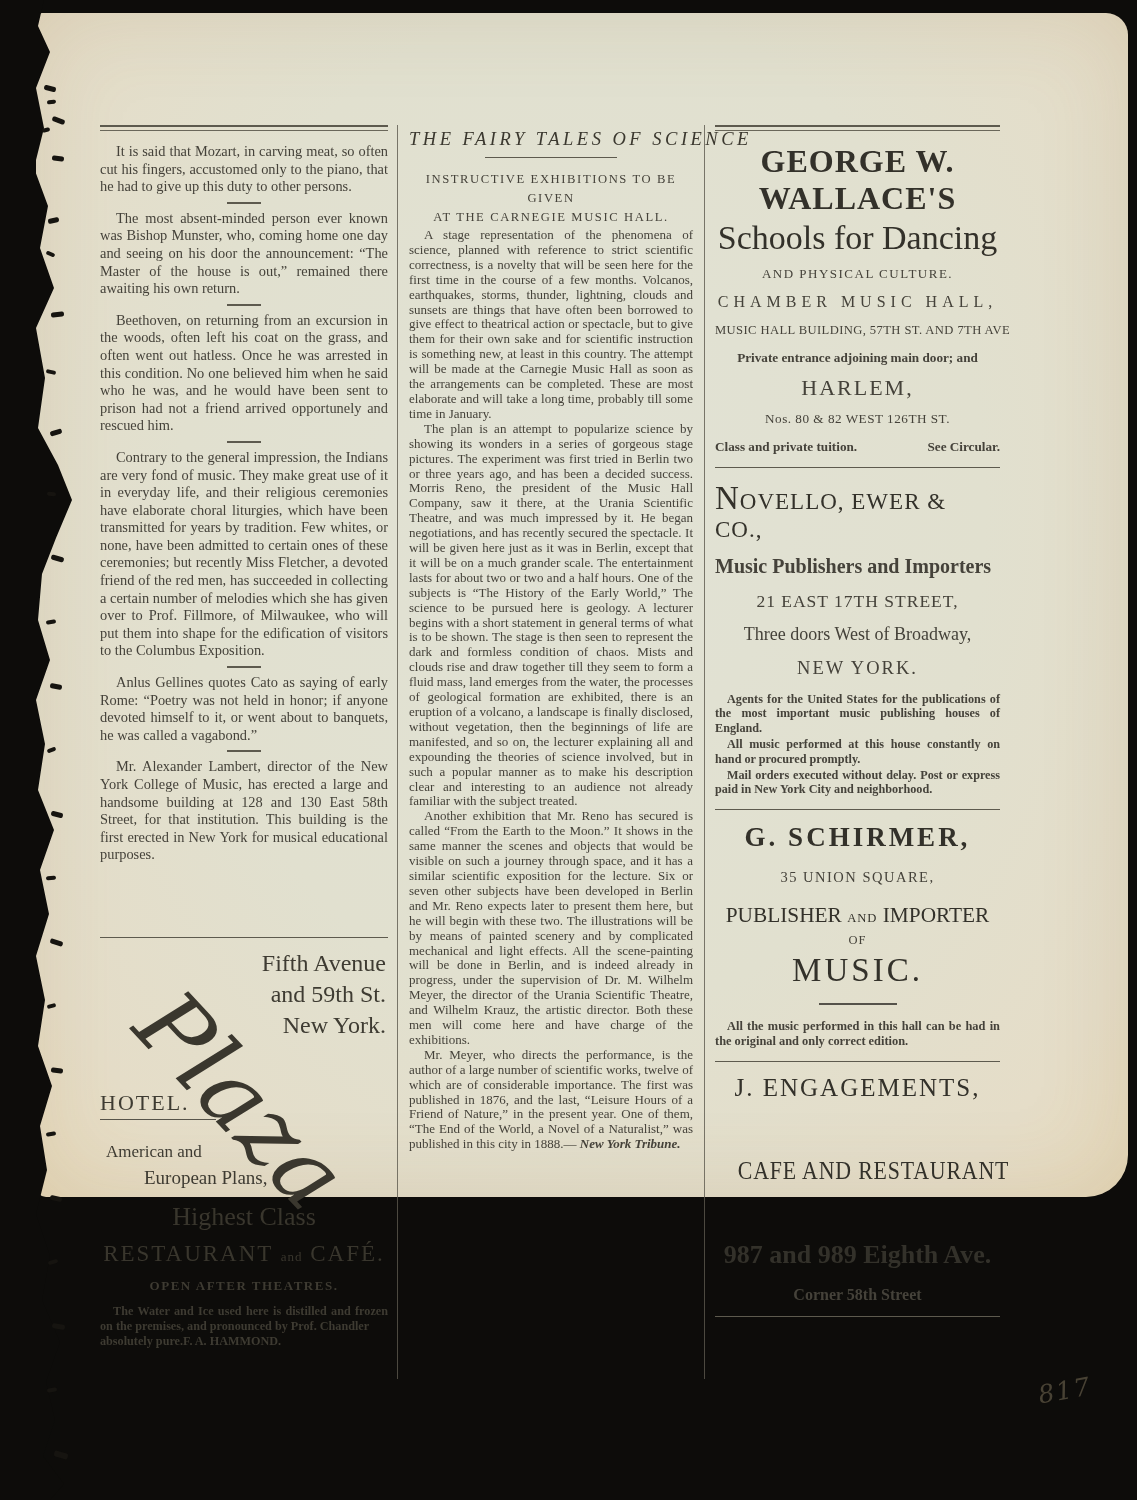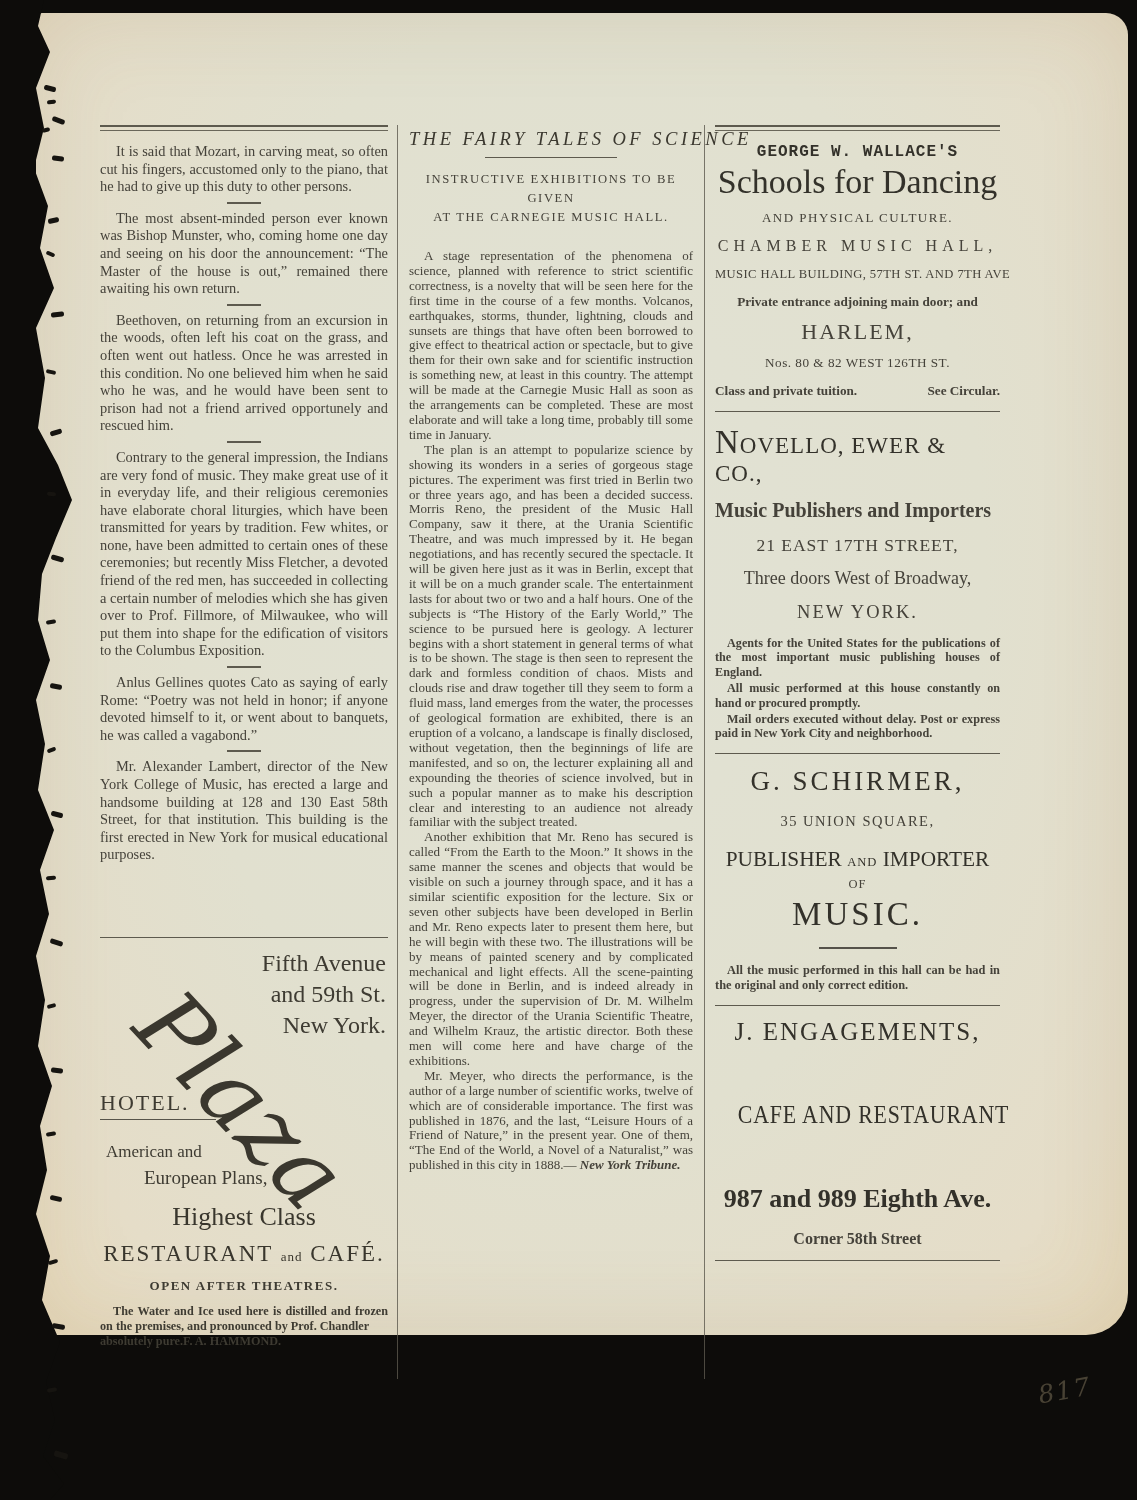--- a/index.html
+++ b/index.html
@@ -5,21 +5,21 @@
   html,body { margin:0; padding:0; }
   body {
     width:1137px; height:1500px;
     background:#0d0c0a;
     position:relative;
     overflow:hidden;
     font-family:"Liberation Serif", serif;
   }
   .page {
     position:absolute; left:36px; top:13px;
-    width:1092px; height:1322px;
+    width:1092px; height:1184px;
     background:radial-gradient(ellipse at 50% 42%, #e1e2d5 0%, #e1e0cf 52%, #e5ddc8 84%, #e8dbbd 100%);
     border-radius:6px 22px 42px 10px;
     box-shadow: inset 0 0 90px rgba(140,110,60,.15);
   }
   .torn-strip {
     position:absolute; left:0; top:0; width:80px; height:1500px;
     background:#0d0c0a;
     clip-path:polygon(0 0,44px 0,38px 26px,50px 52px,36px 88px,44px 128px,34px 168px,48px 206px,40px 248px,54px 288px,36px 328px,45px 378px,38px 428px,58px 465px,72px 500px,56px 538px,42px 574px,38px 620px,50px 660px,36px 700px,45px 744px,38px 790px,54px 830px,40px 870px,49px 914px,36px 956px,45px 1000px,38px 1046px,52px 1086px,40px 1126px,47px 1170px,36px 1214px,50px 1256px,42px 1300px,60px 1342px,46px 1382px,55px 1420px,43px 1456px,64px 1484px,50px 1500px,0 1500px);
   }
   .stitch { position:absolute; background:#161410; border-radius:2px; }
@@ -60,47 +60,47 @@
   .plaza-restaurant { text-align:center; font-size:23px; letter-spacing:2px; margin-top:9px; white-space:nowrap; color:#39362d; }
   .small-and { font-size:13px; letter-spacing:1px; }
   .plaza-open { text-align:center; font-size:13px; font-weight:bold; letter-spacing:1.5px; margin-top:11px; }
   .plaza-fine { margin-top:10px; font-size:12.2px; font-weight:bold; line-height:15.2px; text-align:justify; text-indent:13px; }
   .plaza-fine-row { display:flex; font-size:12.2px; font-weight:bold; line-height:15.2px; }
 
   
   .center-title { font-style:italic; font-size:18.5px; letter-spacing:3.5px; text-align:center; white-space:nowrap; color:#3b382f; margin-top:4px; }
   .center-title-rule { width:132px; border-top:1px solid #5d5a4e; margin:7px auto 12px; }
   .center-sub { text-align:center; font-size:12.6px; letter-spacing:1.6px; line-height:19px; color:#45423a; }
-  .article { margin-top:22px; font-size:13px; line-height:14.9px; text-align:justify; }
+  .article { margin-top:1px; font-size:13px; line-height:14.9px; text-align:justify; }
   .article p { margin:0; text-indent:15px; }
   .attribution { font-style:italic; font-weight:bold; }
 
   
   .ad { text-align:center; }
-  .wallace-owner { font-family:Liberation Mono, monospace; font-weight:700; font-size:16px; letter-spacing:1px; color:#33312a; margin-top:2px; }
+  .wallace-owner { font-family:Liberation Serif, serif; font-weight:700; font-size:32px; letter-spacing:1px; color:#33312a; margin-top:2px; }
   .wallace-name { font-size:34px; margin-top:2px; color:#33312a; white-space:nowrap; }
   .wallace-tagline { font-size:13px; letter-spacing:1.5px; margin-top:9px; }
   .wallace-venue { font-size:16px; letter-spacing:5px; margin-top:11px; white-space:nowrap; }
   .wallace-building { font-size:12.6px; letter-spacing:.4px; margin-top:12px; white-space:nowrap; }
   .wallace-entrance { font-size:13.2px; font-weight:bold; margin-top:12px; }
   .wallace-harlem { font-size:22px; letter-spacing:2px; margin-top:9px; }
   .wallace-harlem-addr { font-size:13.2px; letter-spacing:.5px; margin-top:10px; }
   .wallace-tuition-row { display:flex; justify-content:space-between; font-size:13.2px; font-weight:bold; margin-top:12px; text-align:left; }
 
   .novello { text-align:left; }
   .novello-name { font-size:23px; letter-spacing:1px; color:#33312a; }
   .novello-initial { font-size:33px; }
   .novello-line1 { font-weight:bold; font-size:20px; margin-top:12px; white-space:nowrap; }
   .novello-line2 { text-align:center; font-size:17.5px; letter-spacing:1px; margin-top:13px; }
   .novello-line3 { text-align:center; font-size:18px; margin-top:12px; }
   .novello-line4 { text-align:center; font-size:18.5px; letter-spacing:2px; margin-top:13px; }
   .novello-notes { margin-top:13px; font-size:12.2px; font-weight:bold; line-height:14.4px; text-align:justify; }
   .novello-notes p { margin:0 0 2px; text-indent:12px; }
 
-  .schirmer-name { font-size:27px; letter-spacing:3px; margin-top:8px; color:#33312a; }
+  .schirmer-name { font-size:27px; letter-spacing:3px; margin-top:8px; color:#33312a;font-weight:bold; }
   .schirmer-addr { font-size:14.5px; letter-spacing:1.5px; margin-top:16px; }
   .schirmer-pub { font-size:22px; margin-top:16px; white-space:nowrap; transform:scaleX(.97); color:#33312a; }
   .schirmer-of { font-size:12.5px; letter-spacing:1px; margin-top:5px; }
   .schirmer-music { font-size:33px; letter-spacing:3px; margin-top:4px; color:#33312a; }
   .schirmer-div { width:78px; border-top:2px solid #55524a; margin:14px auto; }
   .schirmer-note { font-size:12.4px; font-weight:bold; line-height:15px; text-align:justify; text-indent:12px; }
 
   .reis-name { font-size:25px; letter-spacing:2px; margin-top:10px; color:#33312a; }
   .reis-business { font-size:26px; letter-spacing:1px; margin-top:54px; white-space:nowrap; transform:scaleX(.84); color:#33312a; }
   .reis-addr { font-size:26px; margin-top:54px; color:#33312a;font-weight:bold; }

